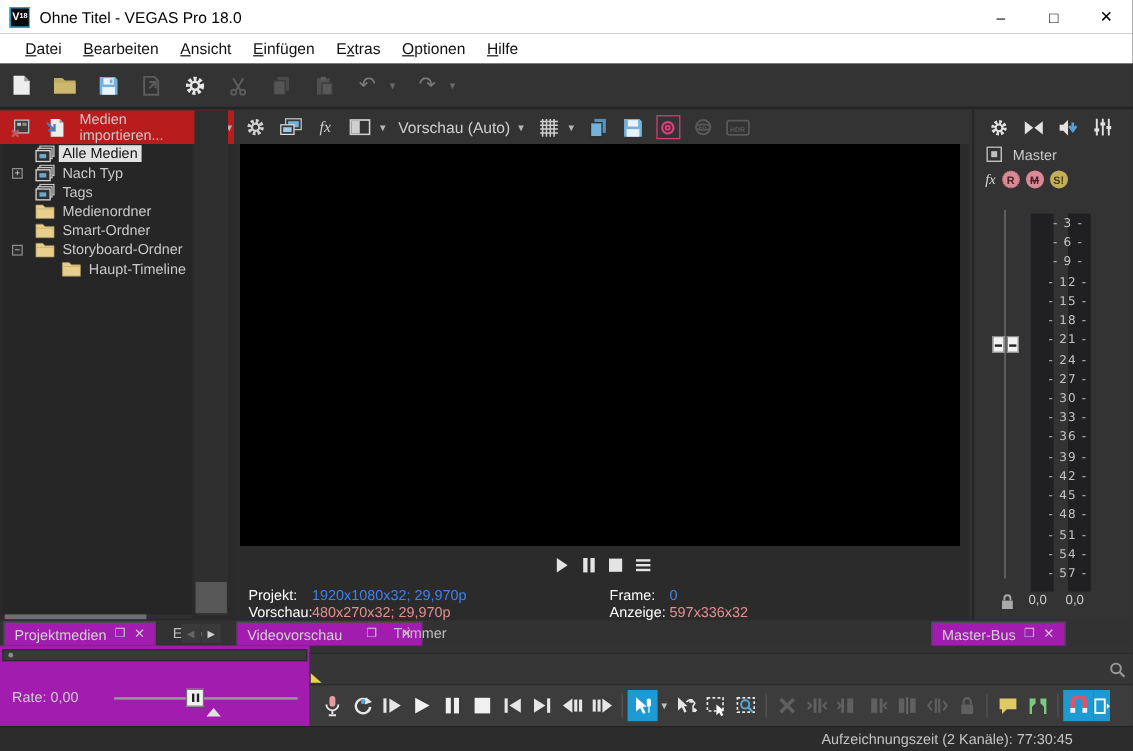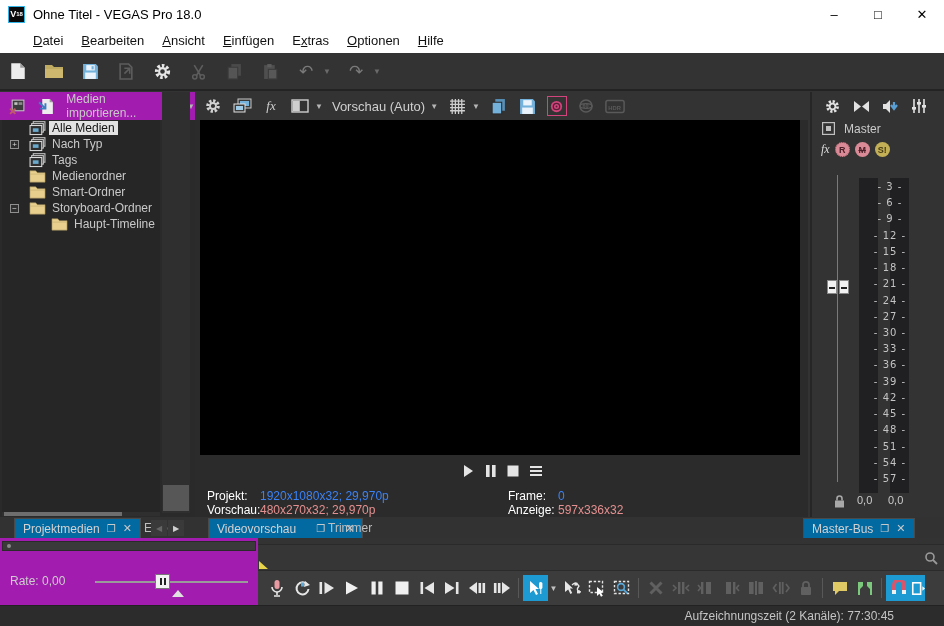--- a/index.html
+++ b/index.html
@@ -12,35 +12,35 @@
   #titlebar { top:0; left:0; width:944px; height:28px; background:#fff; display:flex; align-items:center; }
   #app-icon { width:17px; height:17px; margin-left:8px; background:#0a0a0a; border:1px solid #35b6e9;
     color:#fff; font-size:9px; font-weight:bold; display:flex; align-items:center; justify-content:center; }
   #app-icon small { font-size:6px; }
   #title-text { margin-left:8px; font-size:13px; color:#000; }
   .win-btn { width:44px; height:28px; display:flex; align-items:center; justify-content:center;
     font-size:13px; color:#000; }
   #win-controls { margin-left:auto; display:flex; }
 
   
-  #menubar { top:28px; left:0; width:944px; height:25px; background:#fff; display:flex; align-items:center; padding-left:24px; }
+  #menubar { top:28px; left:0; width:944px; height:25px; background:#fff; display:flex; align-items:center; padding-left:12px; }
   .menu-item { font-size:13px; color:#111; padding:3px 9px; }
   .menu-item .mn { text-decoration:underline; }
 
   
   #main-toolbar { top:53px; left:0; width:944px; height:38px; background:#333; border-bottom:2px solid #232323;
     display:flex; align-items:center; padding-left:6px; gap:12px; }
   .tb-btn { width:24px; height:24px; display:flex; align-items:center; justify-content:center; }
   .tb-dd { width:10px; height:24px; display:flex; align-items:center; justify-content:center;
     color:#6a6a6a; font-size:8px; margin-left:-8px; }
   .undo-glyph { font-size:17px; color:#7a7a7a; font-family:"DejaVu Sans",sans-serif; }
 
   
   #left-panel { top:92px; left:0; width:195px; height:425px; background:#2a2a2a; }
-  #media-toolbar { position:absolute; top:0; left:0; width:195px; height:28px; background:#a21caf;
+  #media-toolbar { position:absolute; top:0; left:0; width:195px; height:28px; background:#b91c1c;
     display:flex; align-items:center; gap:6px; padding-left:6px; }
   #media-title { font-size:12px; color:#c9c9c9; margin-left:2px; }
   .dd-arrow { color:#b5b5b5; font-size:8px; margin-left:6px; }
   #media-tree { position:absolute; top:28px; left:2px; width:158px; height:392px; background:#262626; }
   .tree-row { height:16px; display:flex; align-items:center; position:relative; }
   .tree-expander { position:absolute; left:8px; width:9px; height:9px; border:1px solid #8f8f8f;
     background:#2e2e2e; color:#d8d8d8; font-size:8px; line-height:7px; text-align:center; }
   .tree-icon { position:absolute; left:27px; width:17px; height:14px; }
   .tree-label { position:absolute; left:47px; font-size:12px; color:#c9c9c9; white-space:nowrap; padding:0 3px; }
   .tree-row.selected .tree-label { background:#e2e2e2; color:#111; }
@@ -82,21 +82,21 @@
   .scale-row { font-size:10px; color:#c4c4c4; text-align:center; letter-spacing:1px;
     font-family:"DejaVu Sans",sans-serif; line-height:10px; }
   #meter-bottom { position:absolute; top:402px; left:0; width:134px; height:18px; font-size:11px; color:#cbcbcb; }
   #meter-val-l { position:absolute; left:45px; }
   #meter-val-r { position:absolute; left:76px; }
 
   
   #tab-row { top:517px; left:0; width:944px; height:21px; background:#323232; }
   .tab { position:absolute; top:1px; height:20px; display:flex; align-items:center; gap:7px;
     padding:0 8px; font-size:12px; color:#bfbfbf; }
-  .tab.active { background:#0369a1; color:#d2d2d2; border:1px solid #4a4a4a; border-bottom:none;margin-left:11px; }
+  .tab.active { background:#a21caf; color:#d2d2d2; border:1px solid #4a4a4a; border-bottom:none; }
   .tab-float { font-size:10px; color:#c9c9c9; }
   .tab-close { font-size:11px; color:#c9c9c9; font-weight:bold; }
   .tab-clip { overflow:hidden; white-space:nowrap; }
   .scroll-arrow { position:absolute; top:3px; width:16px; height:16px; background:#3a3a3a;
     display:flex; align-items:center; justify-content:center; font-size:8px; }
 
   
   #bottom-left { top:538px; left:0; width:258px; height:67px; background:#a21caf; }
   #marker-strip { position:absolute; top:3px; left:2px; width:254px; height:10px; background:#3a3a3a;
     border:1px solid #2a2a2a; }
@@ -535,21 +535,21 @@
 
     <div class="tab active" style="left:197px;gap:20px;">
       <span>Videovorschau</span>
       <span class="tab-float">❐</span>
       <span class="tab-close">✕</span>
     </div>
     <div class="tab" style="left:320px;">
       <span>Trimmer</span>
     </div>
 
-    <div class="tab active" style="left:792px;">
+    <div class="tab active" style="left:776px;">
       <span>Master-Bus</span>
       <span class="tab-float">❐</span>
       <span class="tab-close">✕</span>
     </div>
   </div>
 
   <div id="bottom-left" class="abs">
     <div id="marker-strip">
       <div id="marker-dot"></div>
     </div>

